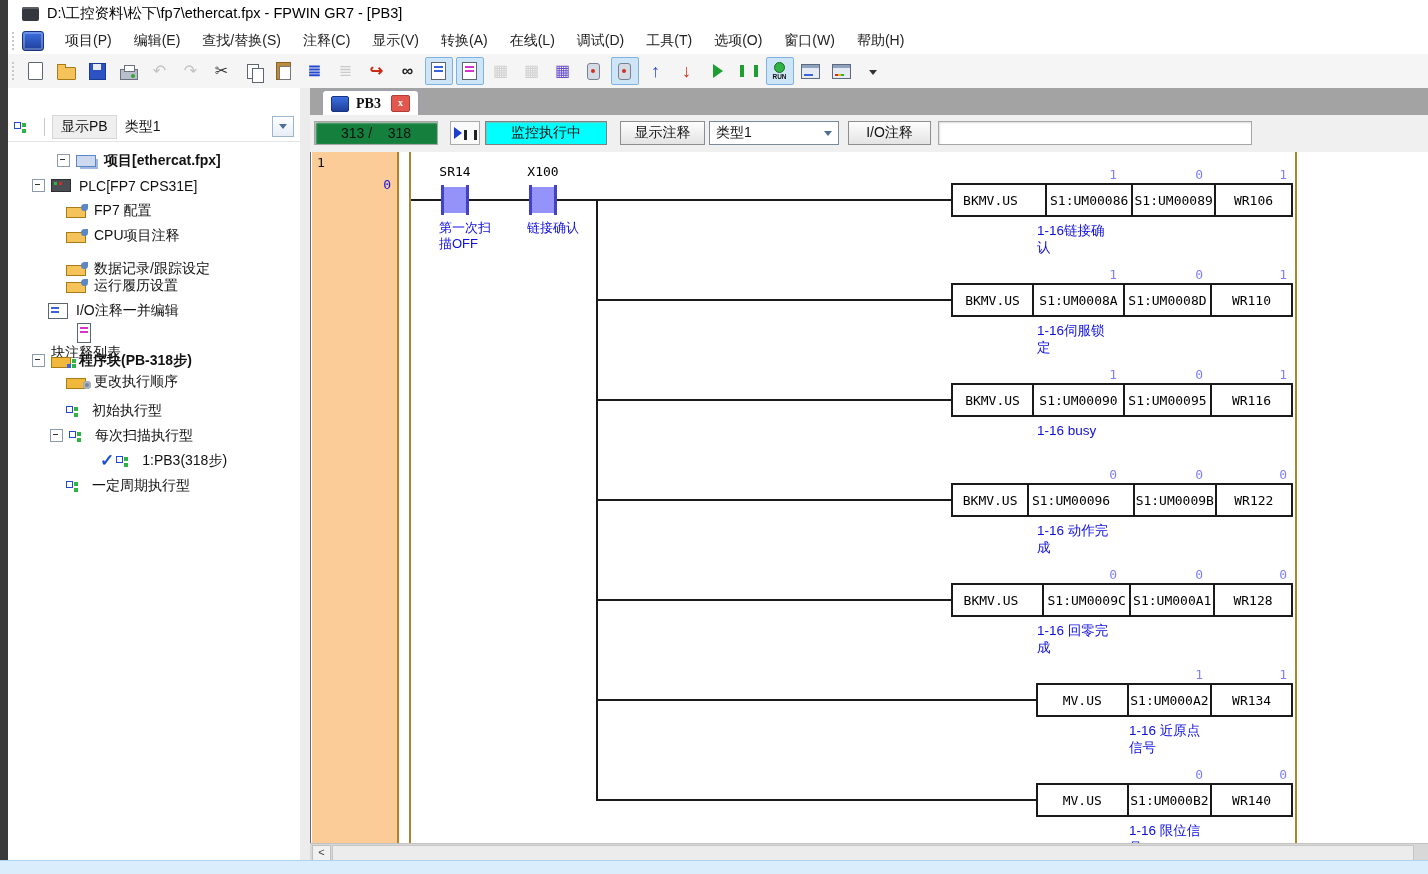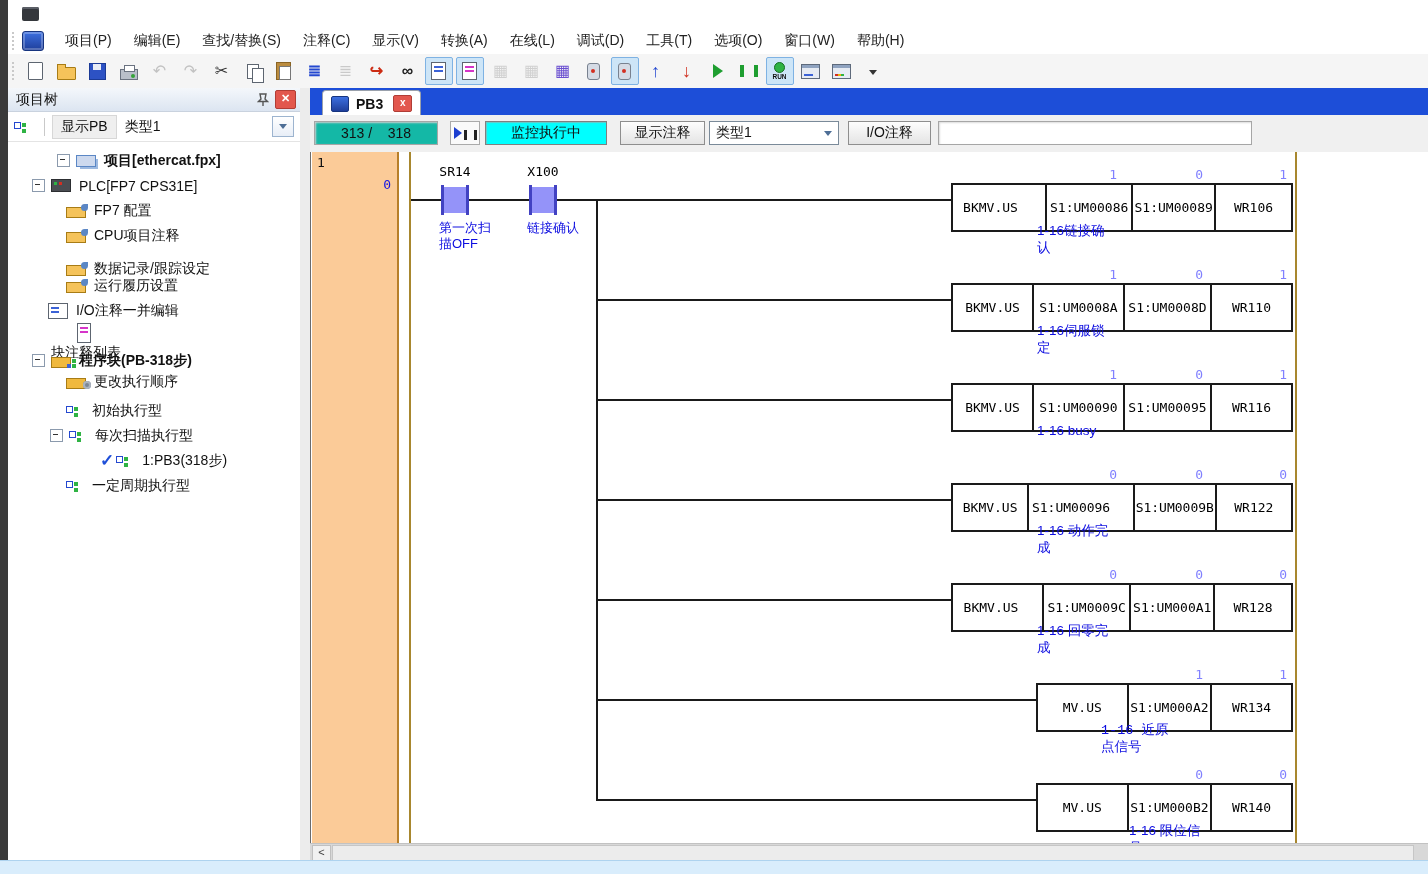--- a/index.html
+++ b/index.html
@@ -90,30 +90,30 @@
   .tico.pbfolder{background:#f0b93e;border:1px solid #a87c15;width:11px;height:9px;margin-top:3px;}
   .tico.pbfolder:before{content:"";position:absolute;right:-6px;top:1px;width:4px;height:4px;background:#2fb344;box-shadow:0 5px 0 #2fb344, -5px 5px 0 #3b62d6;}
   .tico.foldergear{background:#f0b93e;border:1px solid #a87c15;width:11px;height:9px;margin-top:3px;}
   .tico.foldergear:before{content:"";position:absolute;right:-6px;top:2px;width:8px;height:8px;background:#7d8693;border-radius:50%;box-shadow:inset 0 0 0 2px #aab3bf;}
   .tico.pb{width:16px;height:11px;margin-top:2px;}
   .tico.pb:before{content:"";position:absolute;left:0;top:0;width:5px;height:5px;background:#fff;border:1px solid #2448d0;}
   .tico.pb:after{content:"";position:absolute;left:8px;top:1px;width:4px;height:4px;background:#2fb344;box-shadow:0 6px 0 #2fb344;}
   .tcheck{color:#1f4fd8;font-weight:bold;font-size:17px;margin-right:2px;line-height:17px;}
   
   #splitter{left:300px;top:88px;width:10px;height:772px;background:#ececec;}
-  #tab-bar{left:310px;top:88px;width:1118px;height:27px;background:#1d4ed8;border-bottom:1px solid #a9b0ba;}
+  #tab-bar{left:310px;top:88px;width:1118px;height:27px;background:#a3a3a3;border-bottom:1px solid #a9b0ba;font-family:Liberation Serif, serif;}
   #tab-active{position:absolute;left:12px;top:2px;height:25px;background:#fff;border:1px solid #9aa1ac;border-bottom:none;
       border-radius:4px 4px 0 0;display:flex;align-items:center;padding:0 8px;}
   #tab-icon{width:16px;height:14px;background:linear-gradient(#3c6fe0,#1f3f9b);border:1px solid #16347f;border-radius:2px;margin-right:7px;}
   #tab-label{font-weight:bold;font-size:14px;margin-right:10px;}
   #tab-close{width:17px;height:15px;background:#e2574e;border:1px solid #b03d36;border-radius:2px;color:#fff;
       font-size:10px;line-height:13px;text-align:center;font-weight:bold;}
   #ladder-toolbar{left:310px;top:115px;width:1118px;height:37px;background:#f0f0f0;border-bottom:1px solid #9b9b9b;}
   .lt{position:absolute;top:6px;height:24px;box-sizing:border-box;display:flex;align-items:center;justify-content:center;}
-  #step-counter{left:4px;width:124px;border:1px solid #a6a6a6;box-shadow:inset 1px 1px 2px #cfcfcf;background:#14b8a6;
+  #step-counter{left:4px;width:124px;border:1px solid #a6a6a6;box-shadow:inset 1px 1px 2px #cfcfcf;background:#15803d;
       font-size:14px;white-space:pre;}
   #monitor-toggle{left:140px;width:30px;border:1px solid #aaa;background:#fafafa;}
   .play-tri{width:0;height:0;border-left:8px solid #1d3fd0;border-top:6px solid transparent;border-bottom:6px solid transparent;margin-right:2px;}
   .pause-bars{width:7px;height:10px;border-left:3px solid #222;border-right:3px solid #222;transform:translateY(2px);}
   #monitor-status{left:175px;width:122px;background:#00ffff;border:1px solid #7f7f7f;box-shadow:inset 1px 1px 1px #66c9c9;font-size:14px;}
   #show-comment-btn{left:310px;width:85px;background:linear-gradient(#fdfdfd,#e4e4e4);border:1px solid #8e8e8e;font-size:14px;}
   #type-combo{left:399px;width:130px;background:#fff;border:1px solid #7a8a99;justify-content:flex-start;padding-left:6px;font-size:14px;}
   #type-combo .carrow{position:absolute;right:6px;}
   #io-comment-btn{left:538px;width:83px;background:linear-gradient(#fdfdfd,#e4e4e4);border:1px solid #8e8e8e;font-size:14px;}
   #io-comment-box{left:628px;width:314px;background:#fff;border:1px solid #a6a6a6;box-shadow:inset 1px 1px 2px #dcdcdc;}
@@ -121,40 +121,41 @@
   #ladder{left:310px;top:152px;width:1118px;height:691px;background:#fff;overflow:hidden;border-left:1px solid #6b6b6b;}
   #lmargin{left:1px;top:0;width:85px;height:691px;background:#fbcb98;border-right:2px solid #b77f2a;}
   #rung-no{left:6px;top:3px;font:13px "DejaVu Sans Mono",monospace;color:#111;}
   #step-no{left:2px;top:25px;width:78px;text-align:right;font:13px "DejaVu Sans Mono",monospace;color:#1414e6;}
   .rail{top:0;width:2px;height:691px;background:#a8872e;}
   .wire{background:#1a1a1a;}
   .lbar{width:3px;height:30px;background:#4242c2;}
   .lfill{width:22px;height:26px;background:#9493f9;}
   .clabel{font:13px "DejaVu Sans Mono",monospace;color:#000;text-align:center;width:60px;}
   .ccmt{font-size:13px;line-height:16px;color:#0d0de0;width:62px;}
-  .blk{border:2px solid #1a1a1a;height:49px;display:flex;background:#fff;box-sizing:border-box;}
+  .blk{border:2px solid #1a1a1a;height:34px;display:flex;background:#fff;box-sizing:border-box;}
   .cell{border-left:2px solid #1a1a1a;display:flex;align-items:center;justify-content:center;
         font:13px "DejaVu Sans Mono",monospace;color:#000;box-sizing:border-box;}
   .cell:first-child{border-left:none;}
   .mval{width:34px;text-align:right;font:13px "DejaVu Sans Mono",monospace;color:#8080ff;}
   .bcmt{font-size:13.5px;line-height:17px;color:#0d0de0;width:80px;}
   
   #hscroll{left:310px;top:843px;width:1118px;height:17px;background:#d8d8d8;border-top:1px solid #c2c2c2;}
   #hs-left{position:absolute;left:2px;top:1px;width:17px;height:14px;background:#f1f1f1;border:1px solid #c0c0c0;
       text-align:center;font-size:11px;line-height:13px;color:#444;}
   #hs-thumb{position:absolute;left:22px;top:1px;width:1080px;height:14px;background:#ececec;border:1px solid #c6c6c6;}
   #status-bar{left:0;top:860px;width:1428px;height:14px;background:#d9edfc;border-top:1px solid #aed3ef;}
 </style>
 </head>
 <body>
 
 <div class="abs" id="left-strip"></div>
 
 <div class="abs" id="title-bar">
   <div id="app-icon"></div>
+  <div id="title-text">D:\工控资料\松下\fp7\ethercat.fpx - FPWIN GR7 - [PB3]</div>
 </div>
 
 <div class="abs" id="menu-bar">
   <div class="grip"></div>
   <div id="menu-app-icon"></div>
   <div class="menu-item">项目(P)</div>
   <div class="menu-item">编辑(E)</div>
   <div class="menu-item">查找/替换(S)</div>
   <div class="menu-item">注释(C)</div>
   <div class="menu-item">显示(V)</div>
@@ -252,29 +253,20 @@
     </div>
   <div class="tbi">
       <span class="i-win rgb"></span>
     </div>
   <div class="tbi">
       <span class="i-drop"></span>
     </div>
 </div>
 
 <div class="abs" id="project-panel">
-  <div class="abs" id="panel-header">
-    <div id="panel-title">项目树</div>
-    <div id="pin-icon">
-      <svg width="12" height="14" viewBox="0 0 12 14">
-          <path d="M3 1h6l-1 5 2.5 2.5H1.5L4 6z M6 8.5V13" stroke="#555" stroke-width="1.4" fill="none"></path>
-        </svg>
-    </div>
-    <div id="panel-close">✕</div>
-  </div>
   <div class="abs" id="panel-toolbar">
     <span class="tico pb" style="position:relative;"></span>
     <span class="pt-sep"></span>
     <span id="show-pb-btn">显示PB</span>
     <span id="type-label">类型1</span>
     <span id="tree-combo-arrow">
         <span class="carrow"></span>
       </span>
   </div>
   <div class="abs" id="tree">
@@ -451,21 +443,21 @@
   </div>
   <div class="abs bcmt" style="left:726px;top:470px;">1-16 回零完成</div>
 
   <div class="abs mval" style="left:858px;top:515px;">1</div>
   <div class="abs mval" style="left:942px;top:515px;">1</div>
   <div class="abs blk" style="left:725px;top:531px;width:257px;">
     <div class="cell" style="width:90px;">MV.US</div>
     <div class="cell" style="width:85px;">S1:UM000A2</div>
     <div class="cell" style="width:82px;">WR134</div>
   </div>
-  <div class="abs bcmt" style="left:790px;top:570px;font-family:Liberation Mono, monospace;">1-16 近原点信号</div>
+  <div class="abs bcmt" style="left:818px;top:570px;">1-16 近原点信号</div>
 
   <div class="abs mval" style="left:858px;top:615px;">0</div>
   <div class="abs mval" style="left:942px;top:615px;">0</div>
   <div class="abs blk" style="left:725px;top:631px;width:257px;">
     <div class="cell" style="width:90px;">MV.US</div>
     <div class="cell" style="width:85px;">S1:UM000B2</div>
     <div class="cell" style="width:82px;">WR140</div>
   </div>
   <div class="abs bcmt" style="left:818px;top:670px;">1-16 限位信号</div>
 </div>

